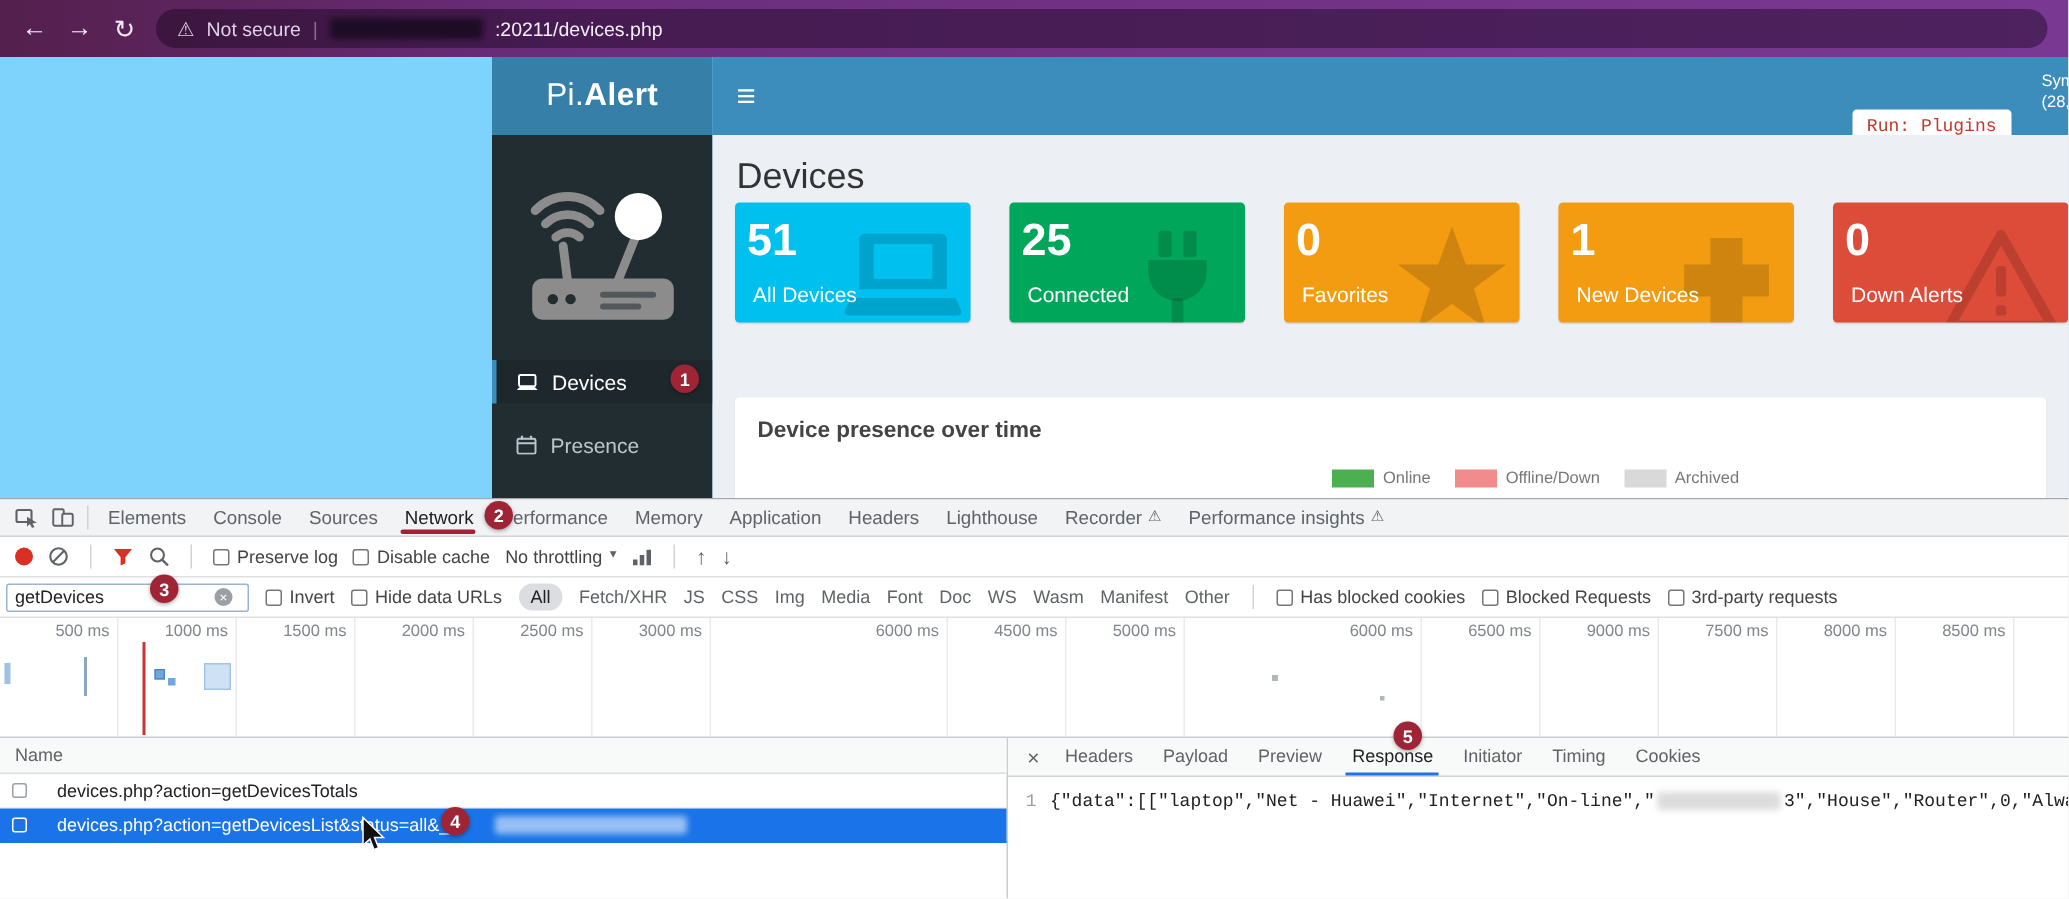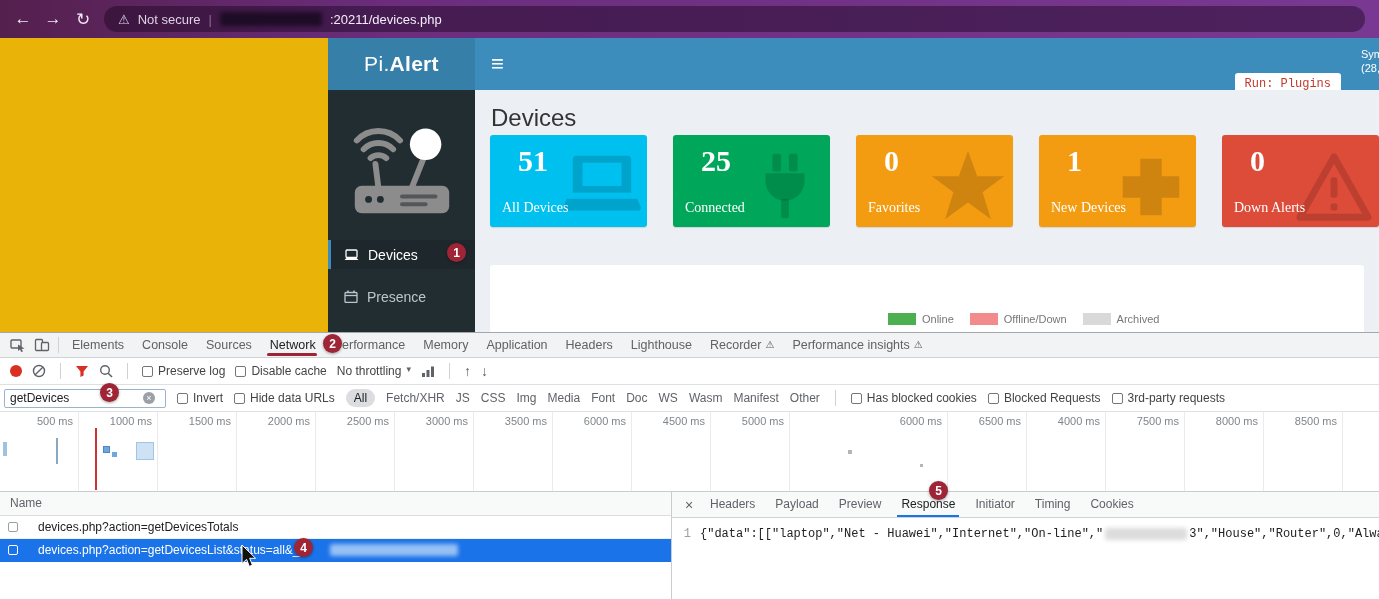--- a/index.html
+++ b/index.html
@@ -11,41 +11,41 @@
   .browser-bar { position:absolute; left:0; top:0; width:1379px; height:38px;
     background:linear-gradient(90deg,#54204d 0%,#6b2d7c 28%,#793992 100%);
     display:flex; align-items:center; padding:0 8px; color:#efe6f3; }
   .nav-ico { width:30px; text-align:center; font-size:17px; color:#f3eaf7; cursor:pointer; }
   .addr { flex:1; height:26px; margin-left:6px; margin-right:6px; background:rgba(25,6,32,.45);
     border-radius:13px; display:flex; align-items:center; padding:0 14px; font-size:13px; color:#ded2e6; gap:8px; }
   .addr .url { color:#f4eef8; }
   .addr .sep { opacity:.45; }
 
   
-  .page { position:absolute; left:0; top:38px; width:1379px; height:294px; background:#eab308; overflow:hidden; }
+  .page { position:absolute; left:0; top:38px; width:1379px; height:294px; background:#7dd3fc; overflow:hidden; }
   .app-logo { position:absolute; left:328px; top:0; width:147px; height:52px; background:#367fa9;
     color:#fff; display:flex; align-items:center; justify-content:center; font-size:21px; letter-spacing:.3px; cursor:pointer; }
   .app-topbar { position:absolute; left:475px; top:0; width:904px; height:52px; background:#3c8dbc; }
   .hamburger { position:absolute; left:16px; top:0; line-height:52px; color:#fff; font-size:22px; cursor:pointer; }
   .run-plugins { position:absolute; right:38px; top:13px; background:#fff; color:#c3392b;
     font-family:"Liberation Mono", monospace; font-size:12px; padding:4px 10px; border-radius:3px; cursor:pointer;margin-top:22px; }
   .hdr-right { position:absolute; left:886px; top:9px; width:60px; color:#fff; font-size:11px; line-height:14px; }
 
   .sidebar { position:absolute; left:328px; top:52px; width:147px; height:242px; background:#222d32; }
   .logo-art { height:150px; display:flex; align-items:center; justify-content:center; }
   .side-item { position:relative; height:29px; display:flex; align-items:center; gap:9px;
     padding-left:16px; color:#b8c7ce; font-size:14px; cursor:pointer; }
   .side-item.active { background:#1e282c; color:#fff; border-left:3px solid #3c8dbc; padding-left:13px; }
   .side-item + .side-item { margin-top:13px; }
 
   .content { position:absolute; left:475px; top:52px; width:904px; height:242px; background:#ecf0f5; }
   .content h1 { padding:14px 0 0 16px; font-size:24px; font-weight:500; color:#333; }
   .cards { position:absolute; left:15px; top:45px; display:flex; gap:26px; }
-  .card { position:relative; width:157px; height:92px; border-radius:3px; color:#fff; padding:10px 28px;
-    box-shadow:0 1px 1px rgba(0,0,0,.12); cursor:pointer; overflow:hidden;font-family:Liberation Serif, serif; }
+  .card { position:relative; width:157px; height:80px; border-radius:3px; color:#fff; padding:10px 8px;
+    box-shadow:0 1px 1px rgba(0,0,0,.12); cursor:pointer; overflow:hidden; }
   .card-val { font-size:30px; font-weight:bold; line-height:1.05; }
   .card-label { position:absolute; left:12px; bottom:11px; font-size:14px; }
   .card-ico { position:absolute; right:6px; top:13px; width:78px; height:78px; fill:rgba(0,0,0,.15); }
   .c-cyan{background:#00c0ef} .c-green{background:#00a65a} .c-orange{background:#f39c12} .c-red{background:#dd4b39}
 
   .panel { position:absolute; left:15px; top:175px; width:874px; height:80px; background:#fff;
     border-radius:3px; box-shadow:0 1px 1px rgba(0,0,0,.1); }
   .panel-title { padding:13px 0 0 15px; font-size:15px; font-weight:bold; color:#444; }
   .legend { position:absolute; left:398px; top:48px; display:flex; align-items:center; font-size:11px; color:#777; }
   .lg { display:flex; align-items:center; gap:6px; margin-right:16px; }
@@ -228,20 +228,21 @@
           <svg class="card-ico" viewBox="0 0 80 80">
             <path d="M40,9 L75,71 H5 Z" fill="none" stroke="rgba(0,0,0,0.15)" stroke-width="7" stroke-linejoin="round"></path>
             <rect x="36.5" y="30" width="7" height="21" rx="2.5"></rect>
               <rect x="36.5" y="57" width="7" height="7" rx="2"></rect>
           </svg>
           <div class="card-label">Down Alerts</div>
         </div>
       </div>
 
       <div class="panel">
+        <div class="panel-title">Device presence over time</div>
         <div class="legend">
           <span class="lg">
               <span class="sw" style="background:#4caf50"></span>
               <span>Online</span>
             </span>
           <span class="lg">
               <span class="sw" style="background:#f28c8c"></span>
               <span>Offline/Down</span>
             </span>
           <span class="lg">
@@ -376,27 +377,26 @@
         </label>
     </div>
 
     <div class="dt-timeline">
       <div class="tl-col" style="left:0">500 ms</div>
       <div class="tl-col" style="left:79px">1000 ms</div>
       <div class="tl-col" style="left:158px">1500 ms</div>
       <div class="tl-col" style="left:237px">2000 ms</div>
       <div class="tl-col" style="left:316px">2500 ms</div>
       <div class="tl-col" style="left:395px">3000 ms</div>
-      <div class="tl-col" style="left:474px">3500 ms</div>
       <div class="tl-col" style="left:553px">6000 ms</div>
       <div class="tl-col" style="left:632px">4500 ms</div>
       <div class="tl-col" style="left:711px">5000 ms</div>
       <div class="tl-col" style="left:869px">6000 ms</div>
       <div class="tl-col" style="left:948px">6500 ms</div>
-      <div class="tl-col" style="left:1027px">4000 ms</div>
+      <div class="tl-col" style="left:1027px">9000 ms</div>
       <div class="tl-col" style="left:1106px">7500 ms</div>
       <div class="tl-col" style="left:1185px">8000 ms</div>
       <div class="tl-col" style="left:1264px">8500 ms</div>
 
       <div class="mk" style="left:3px;top:30px;width:4px;height:14px;background:#9ec2e0"></div>
       <div class="mk" style="left:56px;top:26px;width:2px;height:26px;background:#8aa6c0"></div>
       <div class="mk" style="left:95px;top:16px;width:2px;height:62px;background:#cc3333"></div>
       <div class="mk" style="left:103px;top:34px;width:7px;height:7px;background:#6fa8dc;border:1px solid #4a86c8"></div>
       <div class="mk" style="left:112px;top:40px;width:5px;height:5px;background:#6fa8dc"></div>
       <div class="mk" style="left:136px;top:30px;width:18px;height:18px;background:#cfe2f3;border:1px solid #9fc5e8"></div>

